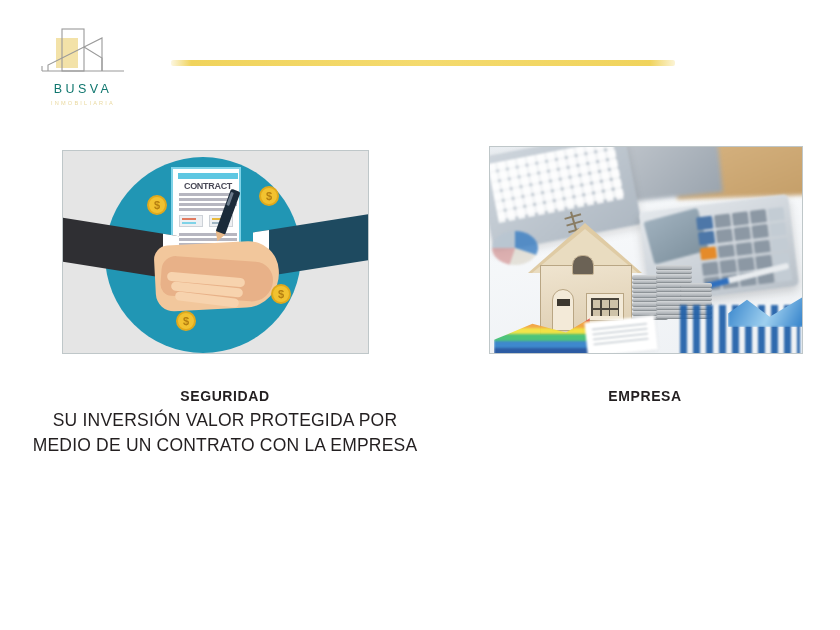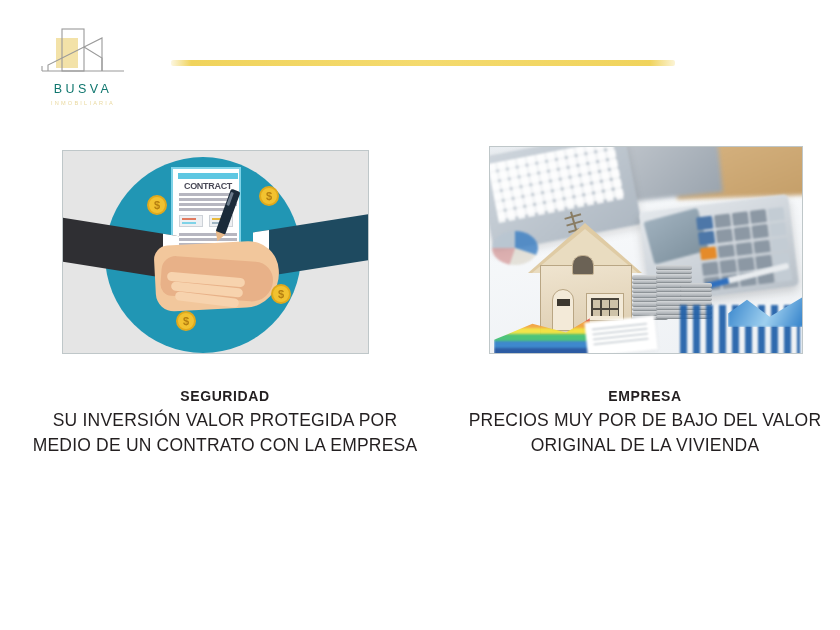--- a/index.html
+++ b/index.html
@@ -583,16 +583,15 @@
     </div>
   </div>
 
   <div class="caption cap-left">
     <div class="cap-head">SEGURIDAD</div>
     <div class="cap-body">SU INVERSIÓN VALOR PROTEGIDA POR MEDIO DE UN CONTRATO CON LA EMPRESA</div>
   </div>
 
   <div class="caption cap-right">
     <div class="cap-head">EMPRESA</div>
-    <div class="cap-body">PRECIOS MUY POR DE BAJO DEL VALOR ORIGINAL DE LA VIVIENDA</div>
   </div>
 
 </div>
 
 </body></html>

